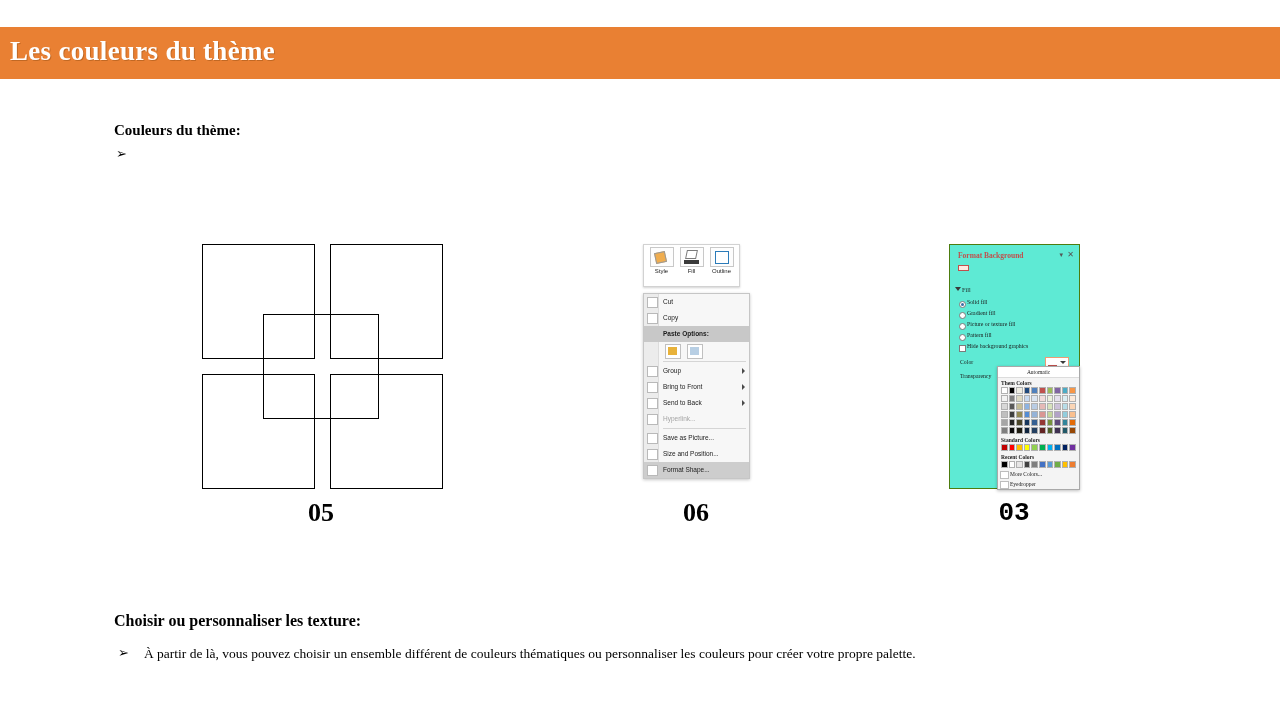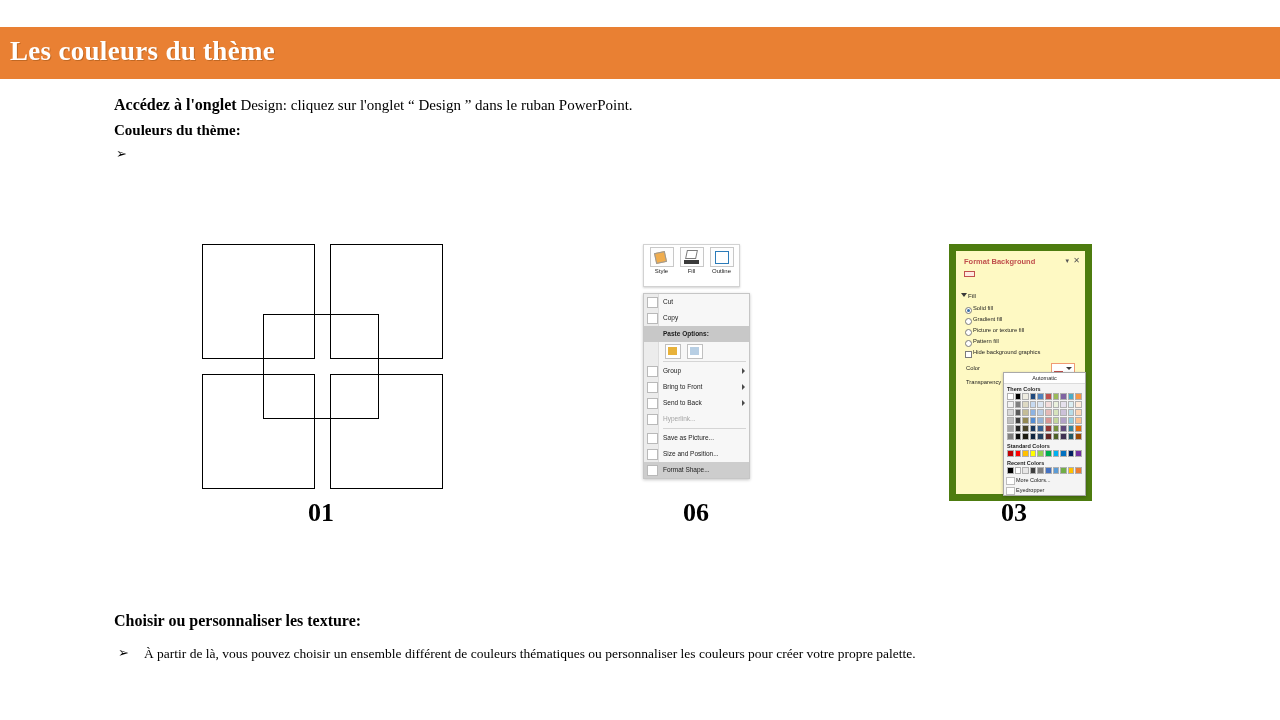--- a/index.html
+++ b/index.html
@@ -70,21 +70,21 @@
   .cap {
     position: absolute;
     font-family: "Liberation Serif", serif;
     font-weight: bold;
     font-size: 26px;
     color: #000000;
     text-align: center;
   }
   .cap1 { left: 282px; top: 498px; width: 78px; }
   .cap2 { left: 657px; top: 498px; width: 78px; }
-  .cap3 { left: 975px; top: 498px; width: 78px; }
+  .cap3 { left: 975px; top: 498px; width: 78px; font-family: Liberation Mono, monospace; }
 
   
   .fig2 { position: absolute; left: 643px; top: 244px; width: 105px; height: 244px; }
   .mini-toolbar {
     position: absolute;
     left: 0; top: 0;
     width: 95px; height: 41px;
     background: #ffffff;
     border: 1px solid #d2d2d2;
     box-shadow: 0 1px 2px rgba(0,0,0,0.18);
@@ -221,23 +221,23 @@
     height: 1px;
     margin: 1px 3px 1px 19px;
     background: #d5d5d5;
   }
 
   
   .fig3 {
     position: absolute;
     left: 949px; top: 244px;
     width: 129px; height: 243px;
-    background: #fef9c3;
-    border: 7px solid #4d7c0f;
-    font-family: Liberation Sans, sans-serif;
+    background: #5eead4;
+    border: 1px solid #4d7c0f;
+    font-family: Liberation Serif, serif;
     font-size: 5.8px;
     color: #1b1b1b;
   }
   .fb-title {
     position: absolute;
     left: 8px; top: 6px;
     font-size: 7.5px;
     color: #C0504D;
     font-weight: bold;
   }
@@ -387,38 +387,35 @@
   }
 </style>
 </head>
 <body>
 
 <div class="slide">
 
   <div class="title-bar"></div>
   <div class="title-text">Les couleurs du thème</div>
 
-  <div class="txt b1">
-    <b>Accédez à l'onglet</b><span> Design: cliquez sur l'onglet “ Design ” dans le ruban PowerPoint.</span>
-  </div>
   <div class="txt b2">Couleurs du thème:</div>
   <div class="txt b3-bullet">➢</div>
 
   <div class="txt b4">Choisir ou personnaliser les texture:</div>
   <div class="txt b5-bullet">➢</div>
   <div class="txt b5">À partir de là, vous pouvez choisir un ensemble différent de couleurs thématiques ou personnaliser les couleurs pour créer votre propre palette.</div>
 
   <div class="fig1">
     <div class="rect r-tl"></div>
     <div class="rect r-tr"></div>
     <div class="rect r-bl"></div>
     <div class="rect r-br"></div>
     <div class="rect r-ctr"></div>
   </div>
-  <div class="cap cap1">01</div>
+  <div class="cap cap1">05</div>
 
   <div class="fig2">
 
     <div class="mini-toolbar">
       <div class="mt-item mt-1">
         <span class="gl gl-style"></span>
         <span class="lbl">Style</span>
       </div>
       <div class="mt-item mt-2">
         <span class="gl gl-fill"></span>

